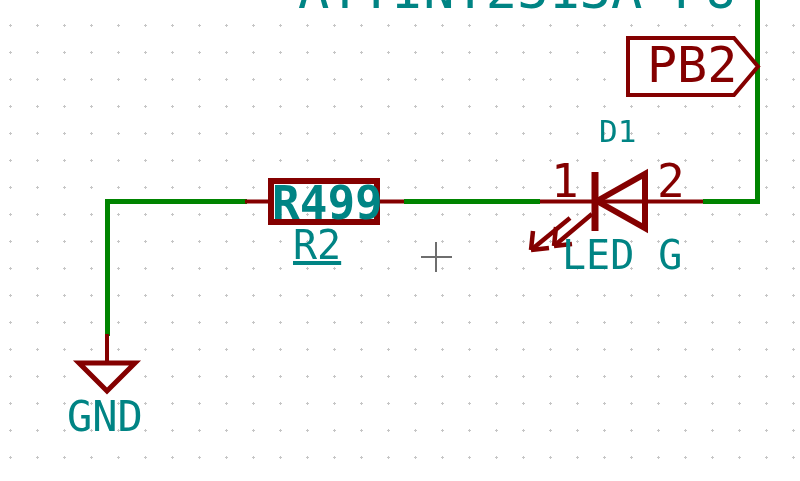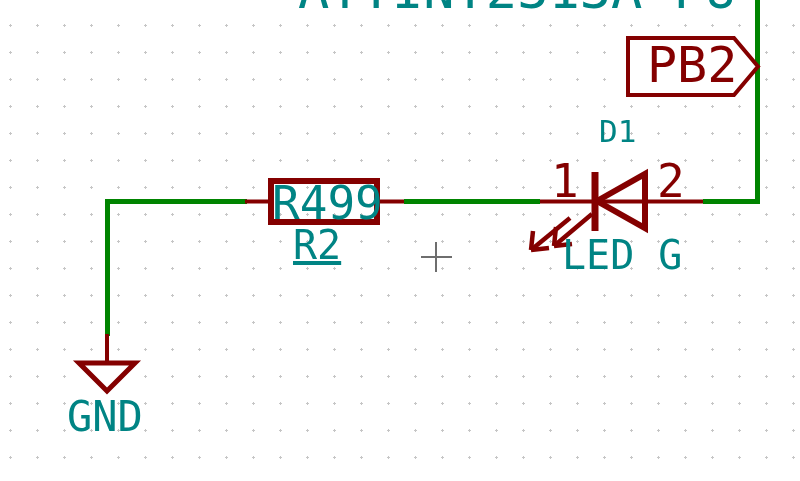--- a/index.html
+++ b/index.html
@@ -47,21 +47,21 @@
     width: 800px; height: 481px;
   }
   .overlay .stroke { stroke: var(--symbol); fill: none; }
   .overlay .filled { stroke: var(--symbol); fill: var(--background); }
   .marker-line { position: absolute; background: var(--origin-marker); }
   .txt-top       { left: 298px; top: -36px; font-size: 52px; }
   .txt-pb2       { left: 647px; top: 40px;  font-size: 50px; }
   .txt-d1        { left: 599px; top: 116px; font-size: 31px; }
   .txt-pin1      { left: 551px; top: 158px; font-size: 46px; }
   .txt-pin2      { left: 657px; top: 158px; font-size: 46px; }
-  .txt-r499      { left: 272px; top: 180px; font-size: 46px; }
+  .txt-r499      { left: 272px; top: 180px; font-size: 46px; font-weight: bold; }
   .txt-r2        { left: 293px; top: 225px; font-size: 40px; text-decoration: underline; }
   .txt-ledg      { left: 562px; top: 235px; font-size: 40px; }
   .txt-gnd       { left: 67px;  top: 396px; font-size: 42px; }
 </style>
 </head>
 <body>
 
 <div class="canvas">
 
   <div class="wire" style="left:105px; top:199px; width:142px; height:5px;"></div>

